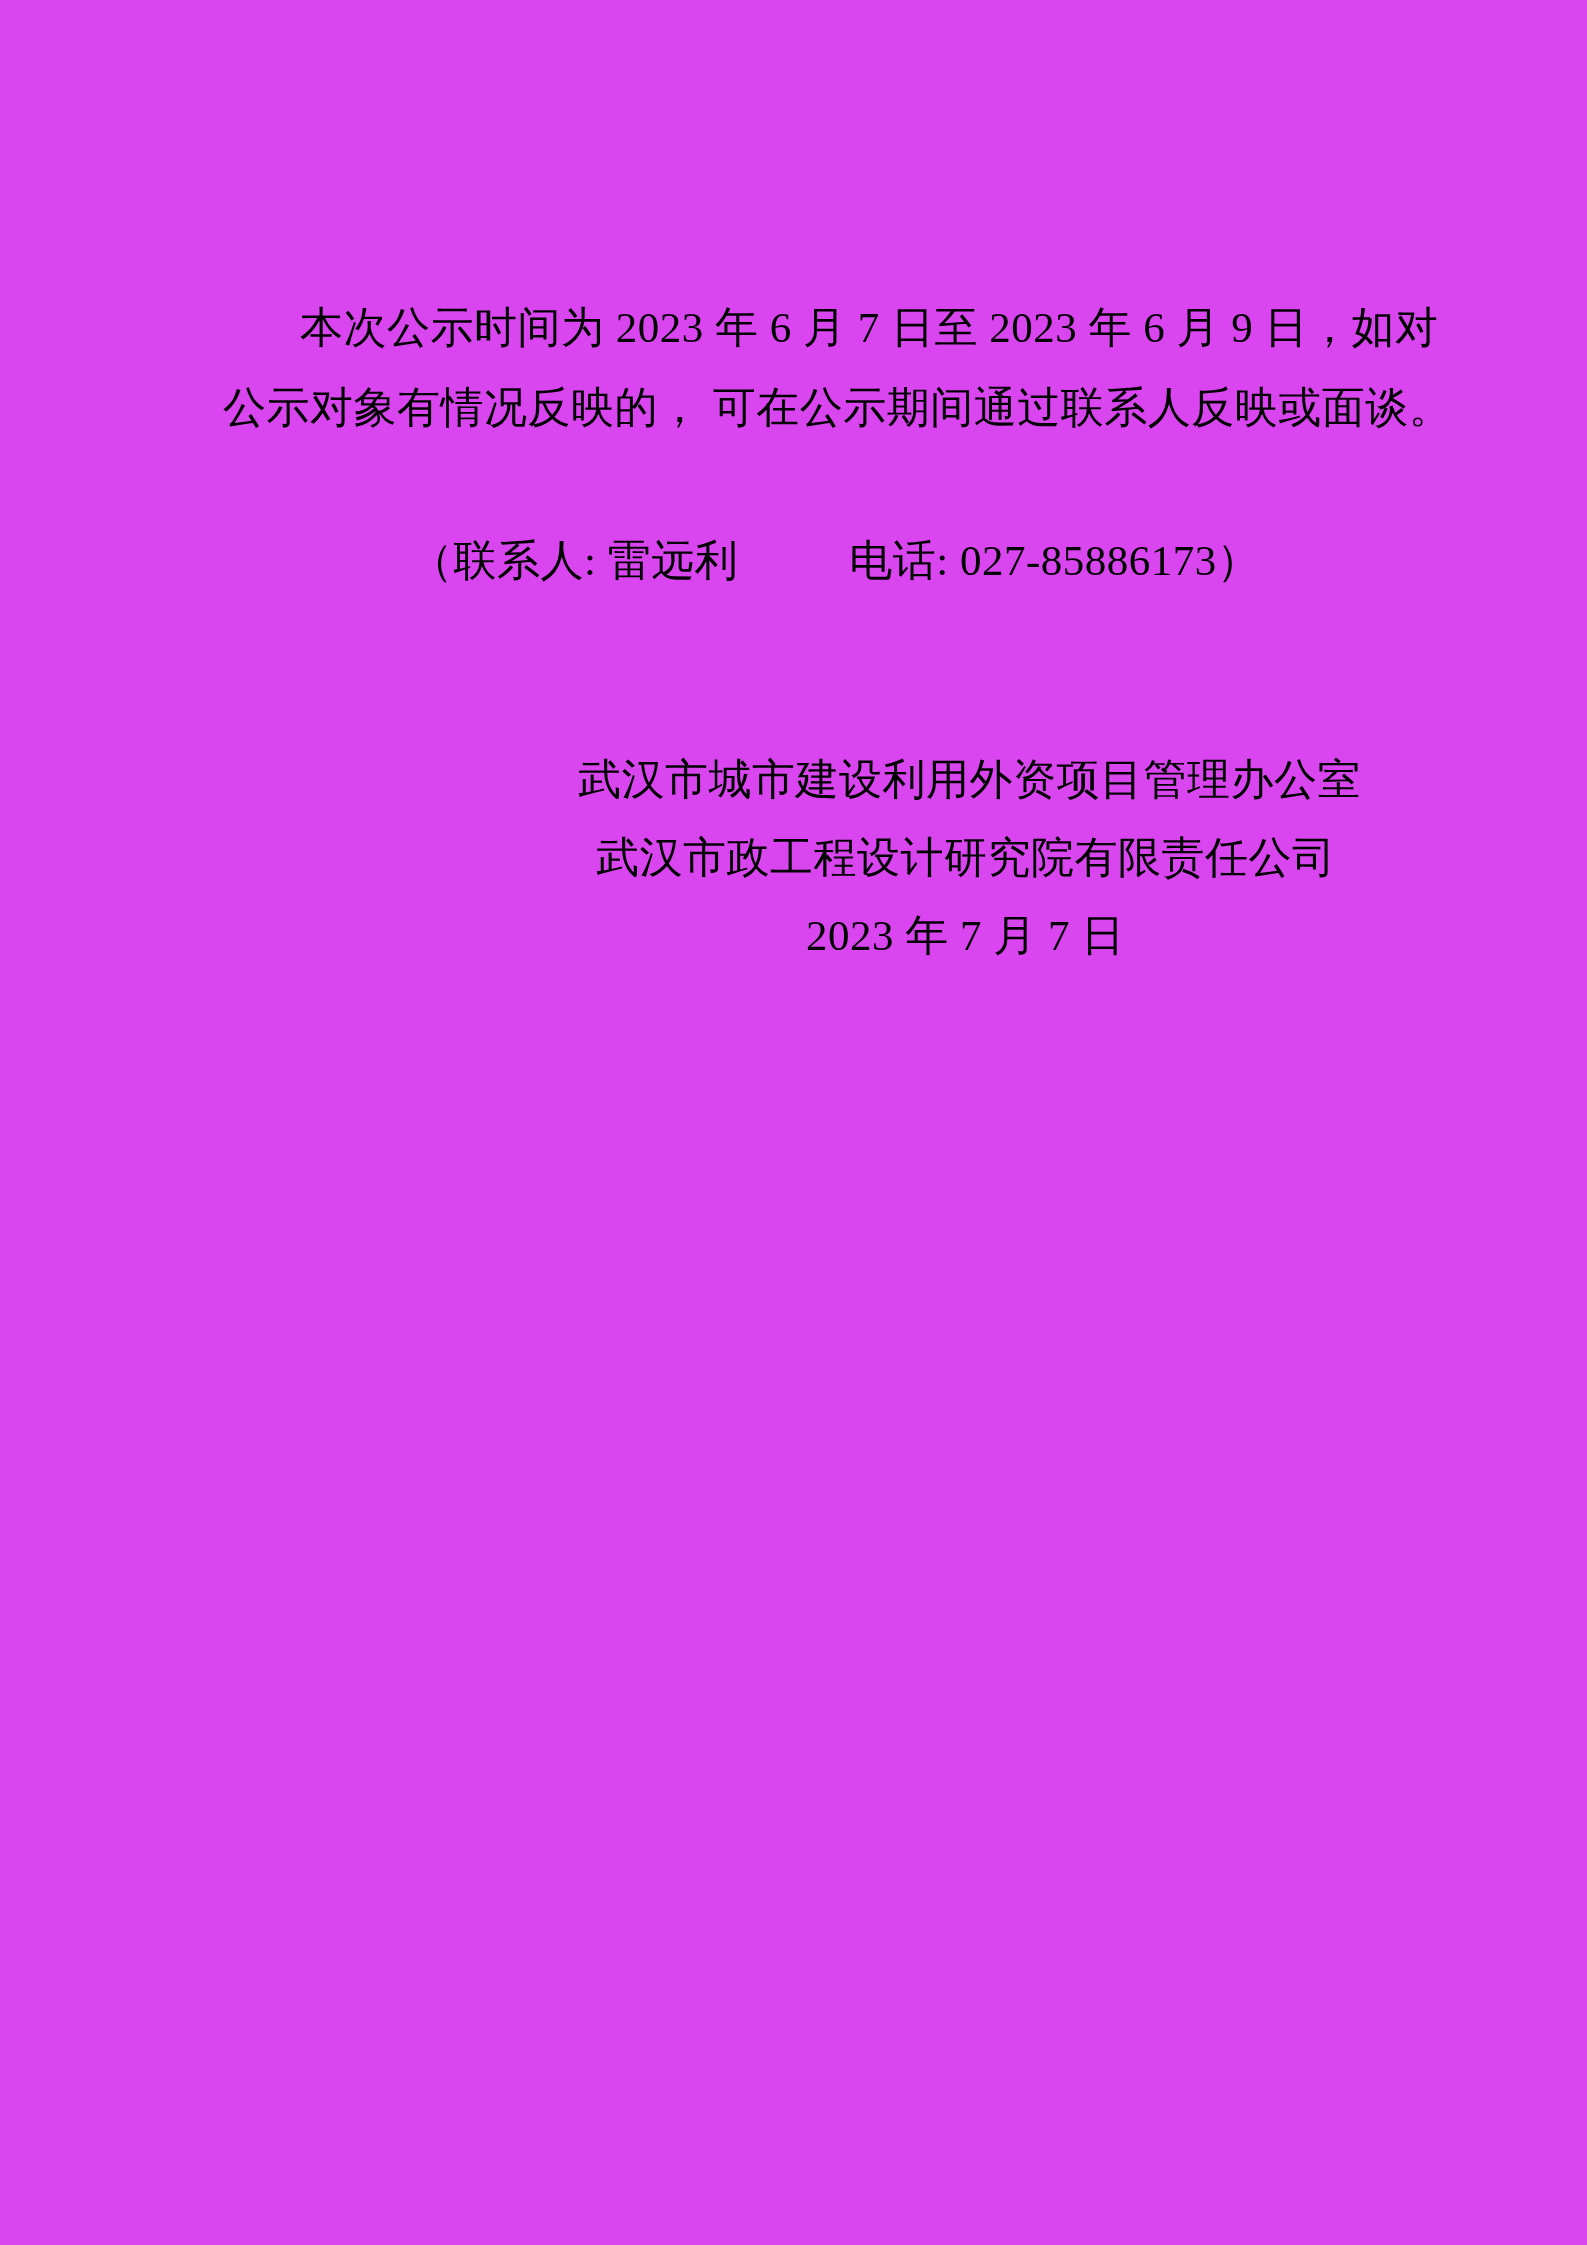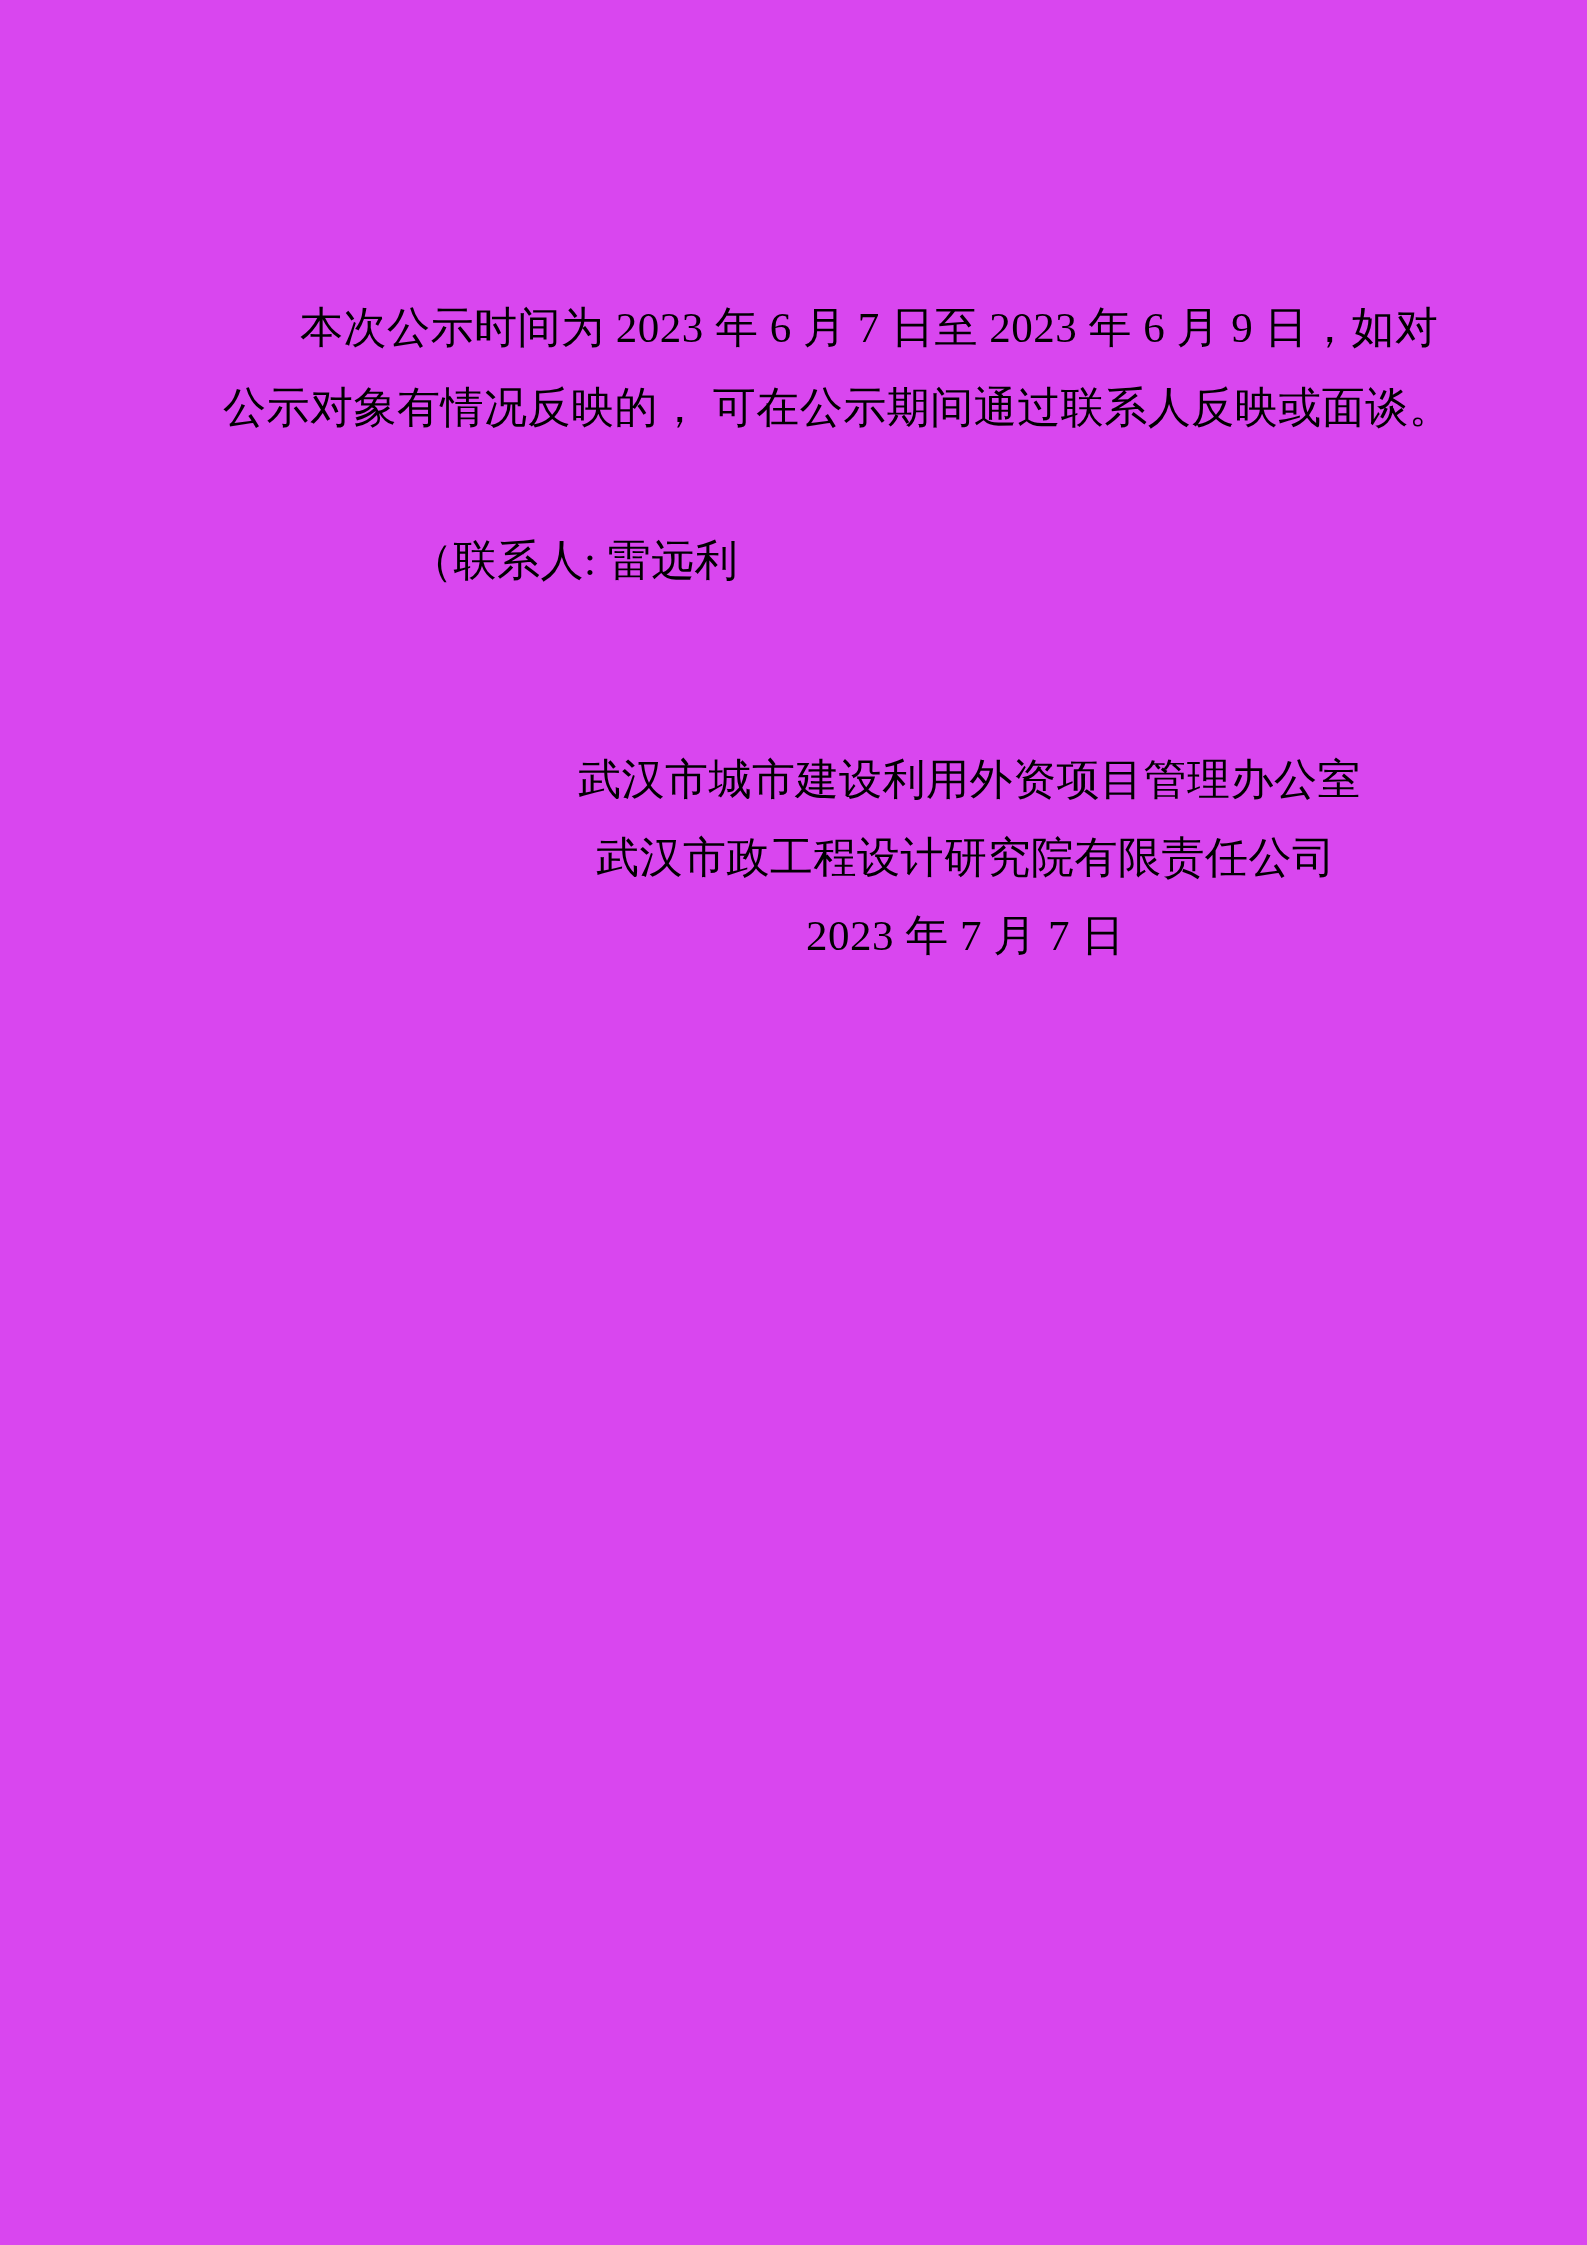--- a/index.html
+++ b/index.html
@@ -48,20 +48,21 @@
 <body>
 
 <div class="page">
 
   <div class="line para-line-1">本次公示时间为 2023 年 6 月 7 日至 2023 年 6 月 9 日，如对</div>
 
   <div class="line para-line-2">公示对象有情况反映的， 可在公示期间通过联系人反映或面谈。</div>
 
   <div class="contact-row">
     <span>（联系人: 雷远利</span>
+    <span>电话: 027-85886173）</span>
   </div>
 
   <div class="line sig-org-2">武汉市政工程设计研究院有限责任公司</div>
 
   <div class="line sig-org-1">武汉市城市建设利用外资项目管理办公室</div>
 
   <div class="line sig-date">2023 年 7 月 7 日</div>
 
 </div>
 

